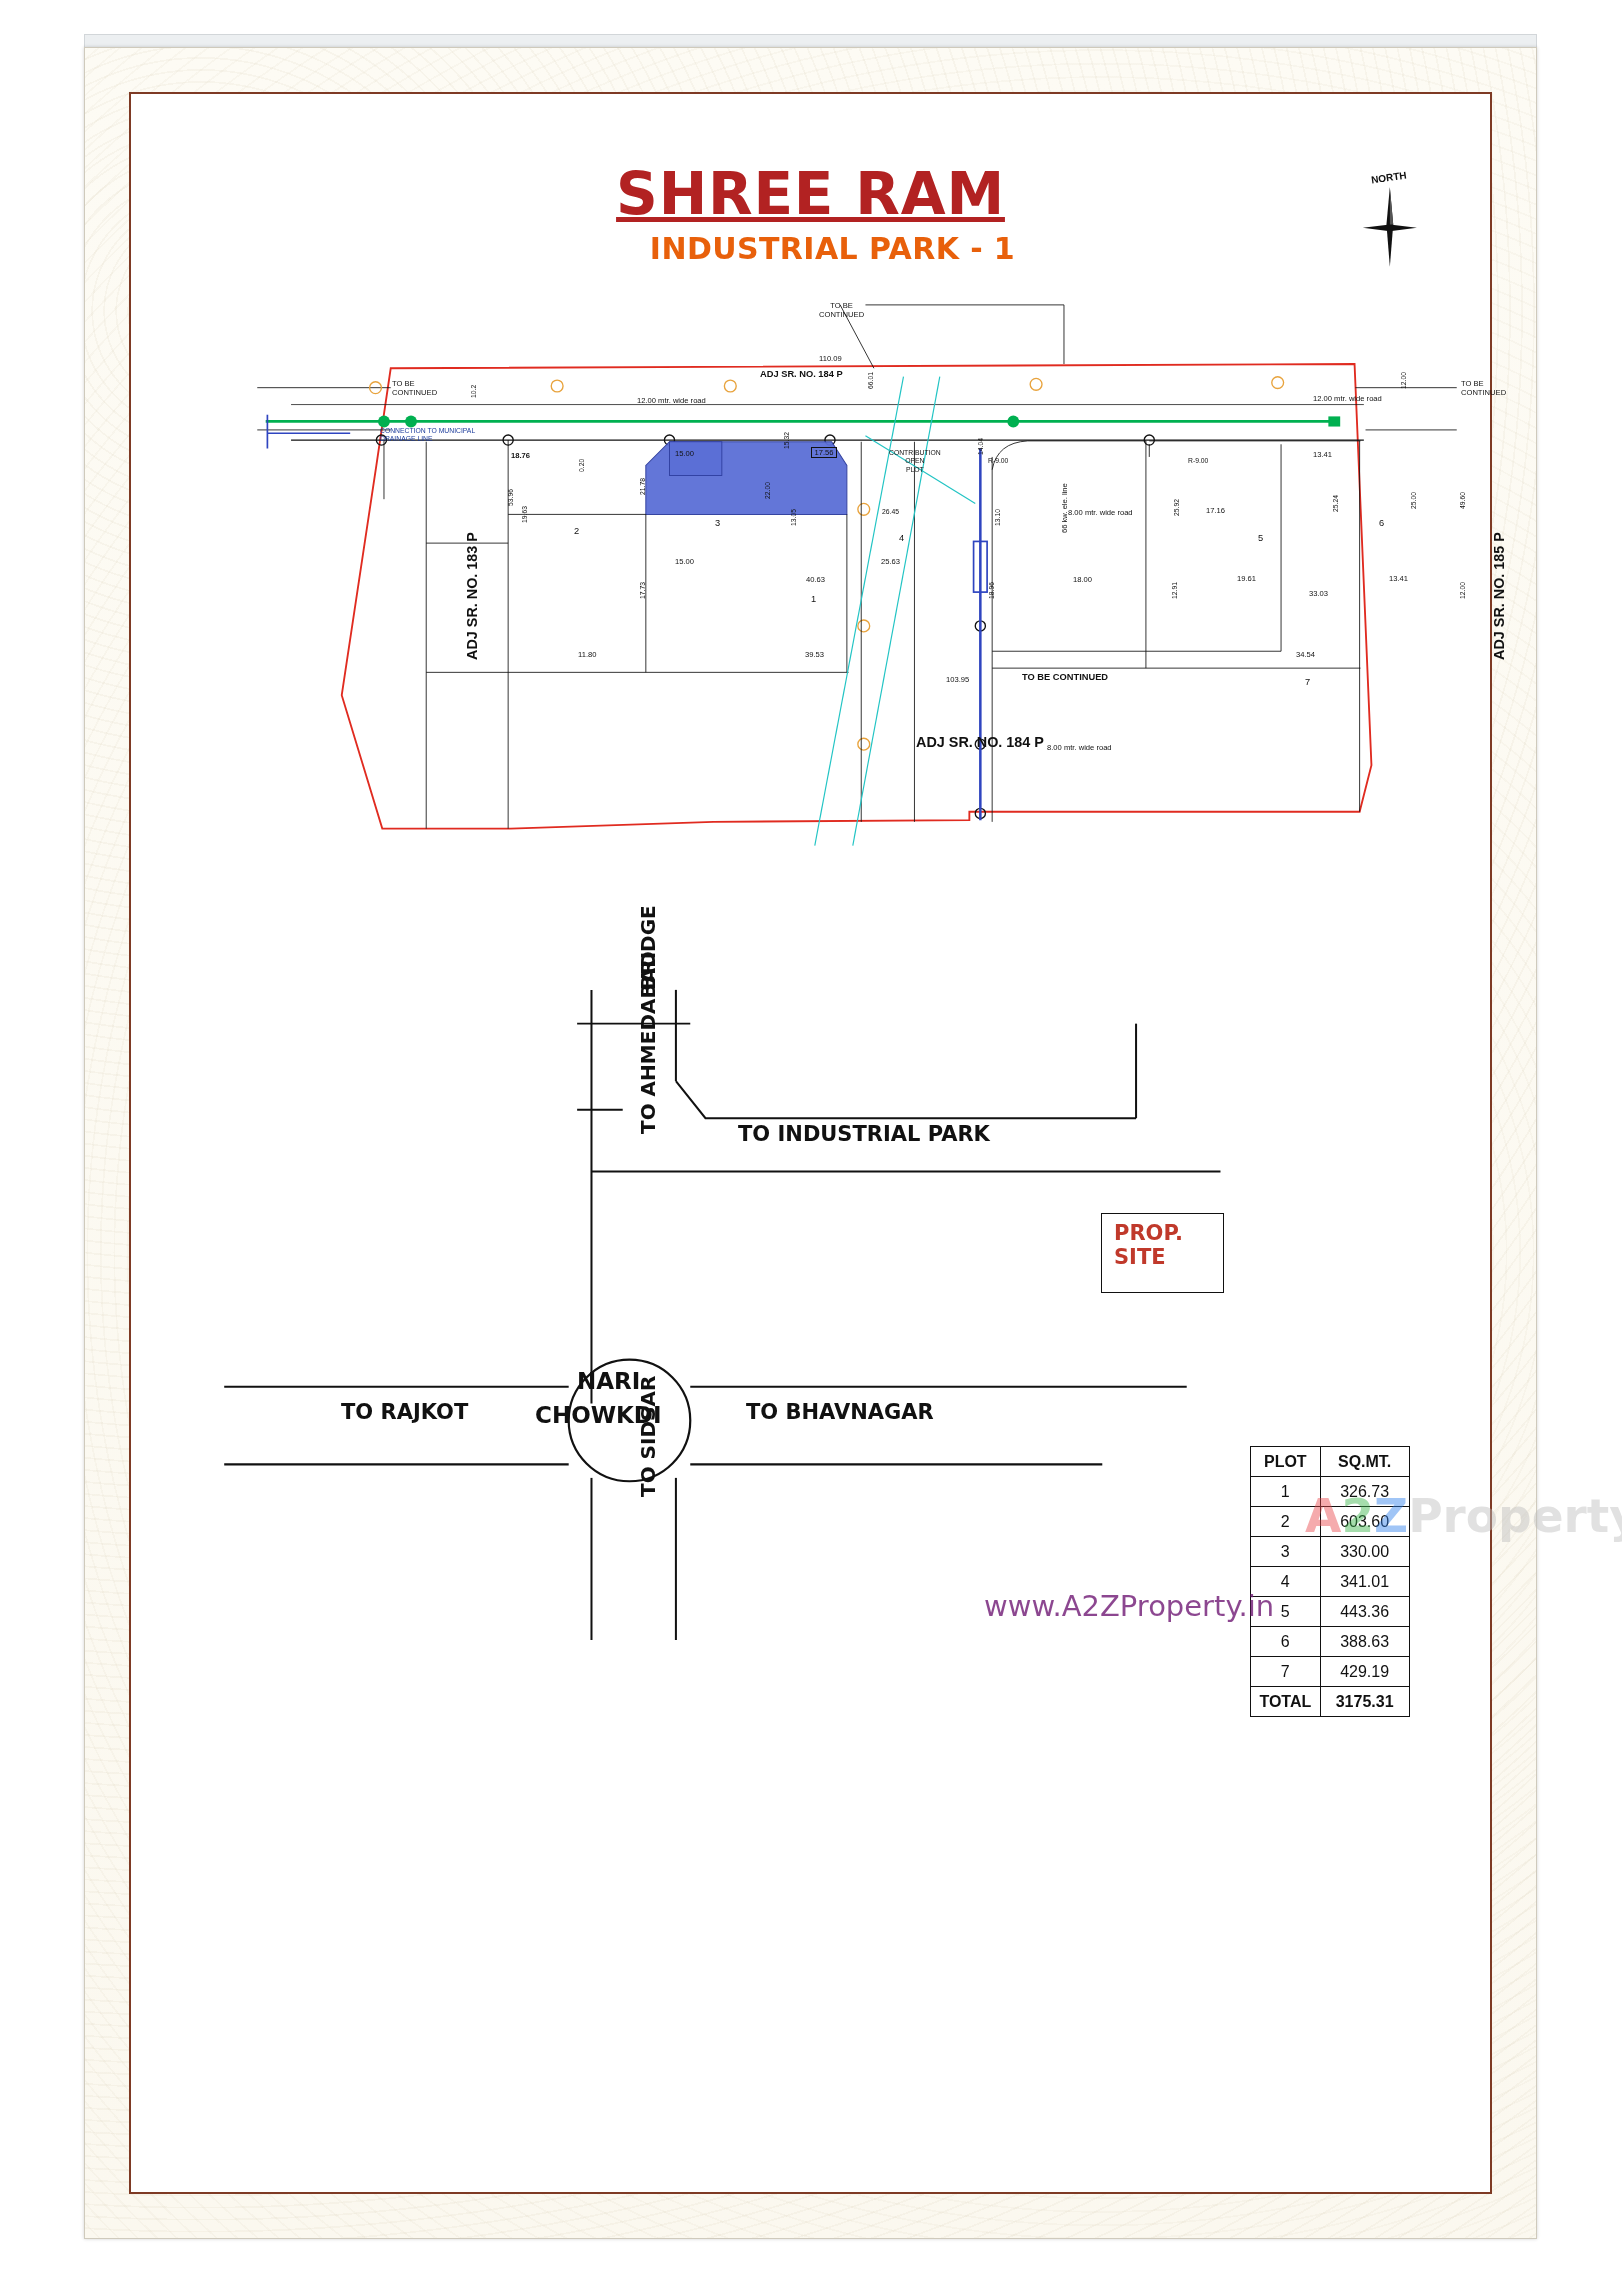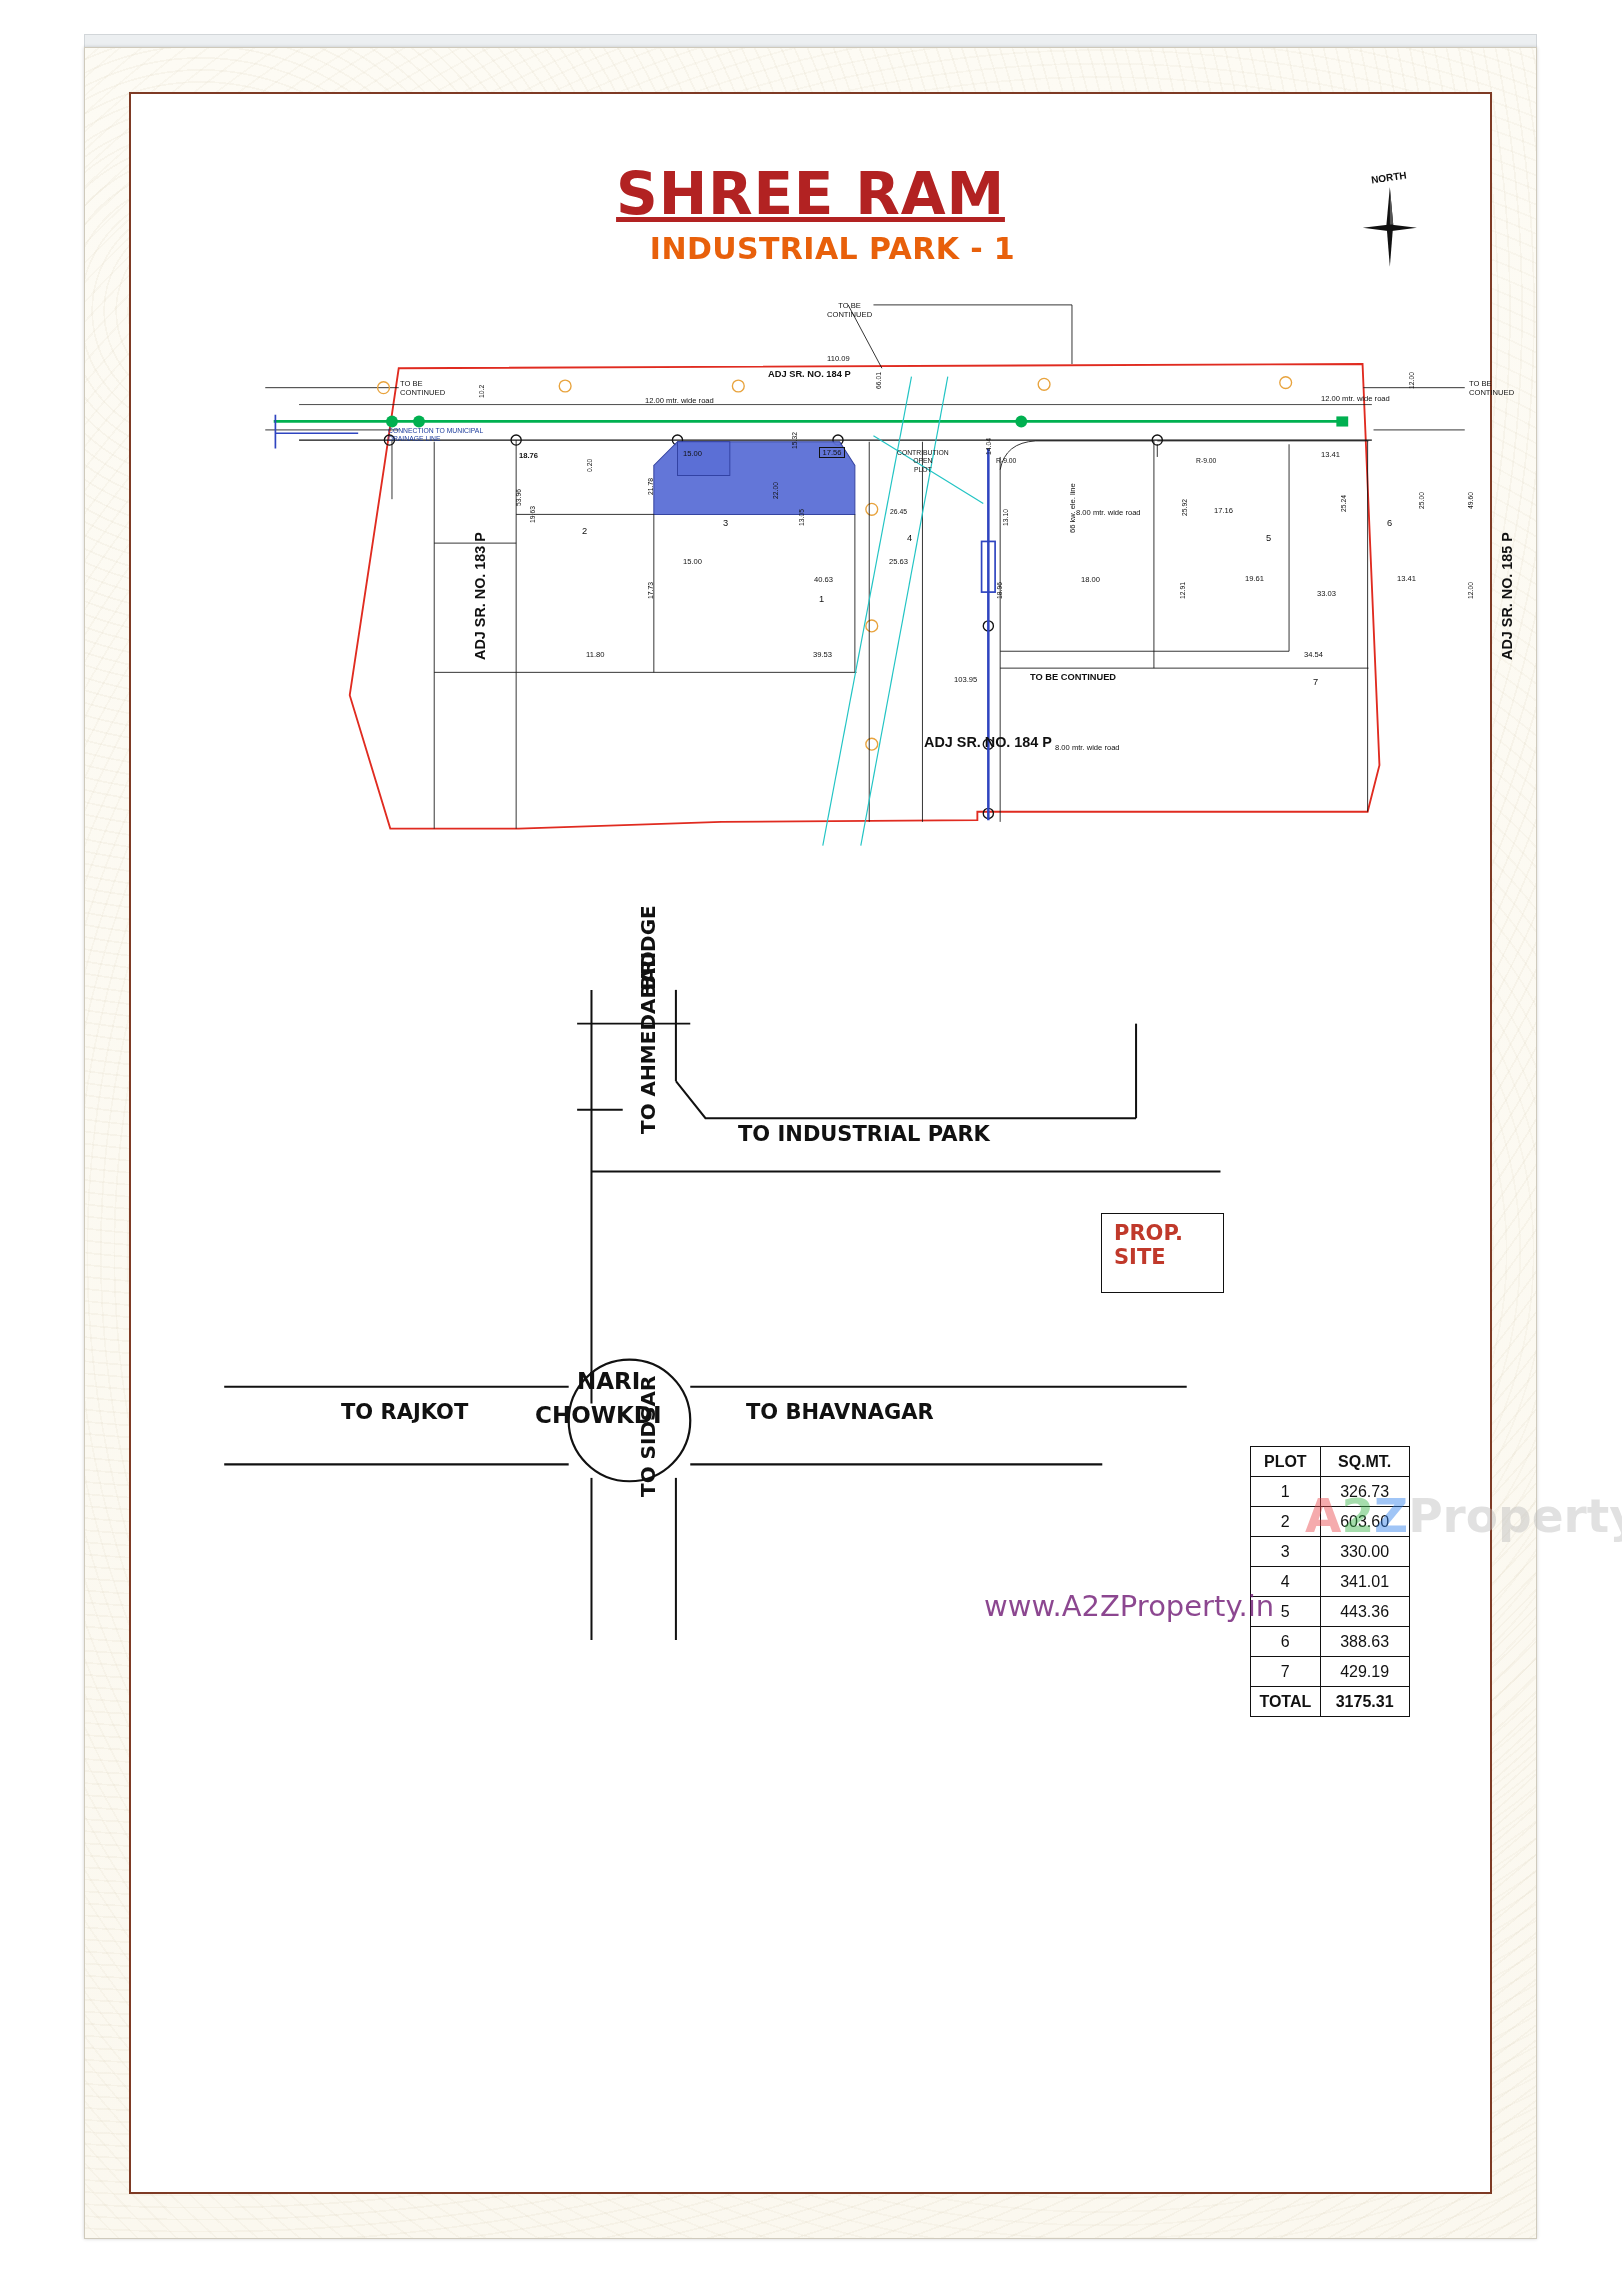--- a/index.html
+++ b/index.html
@@ -58,21 +58,21 @@
 
   
   #north-group { position: absolute; left: 1225px; top: 78px; width: 110px; height: 110px; }
   #north-label {
     position: absolute; left: 15px; top: 0;
     font-size: 10px; font-weight: bold; color: #111;
     transform: rotate(-8deg);
   }
 
   
-  #plan { position: absolute; left: 16px; top: 194px; width: 100%; height: 642px; }
+  #plan { position: absolute; left: 8px; top: 194px; width: 100%; height: 642px; }
   .lbl {
     position: absolute;
     font-size: 9.3px; color: #111; white-space: nowrap;
     font-family: "Liberation Sans", sans-serif;
   }
   .lbl.sm { font-size: 7.6px; }
   .lbl.xs { font-size: 6.8px; }
   .lbl.b { font-weight: bold; }
   .rot90 { transform: rotate(-90deg); transform-origin: left top; }
 

